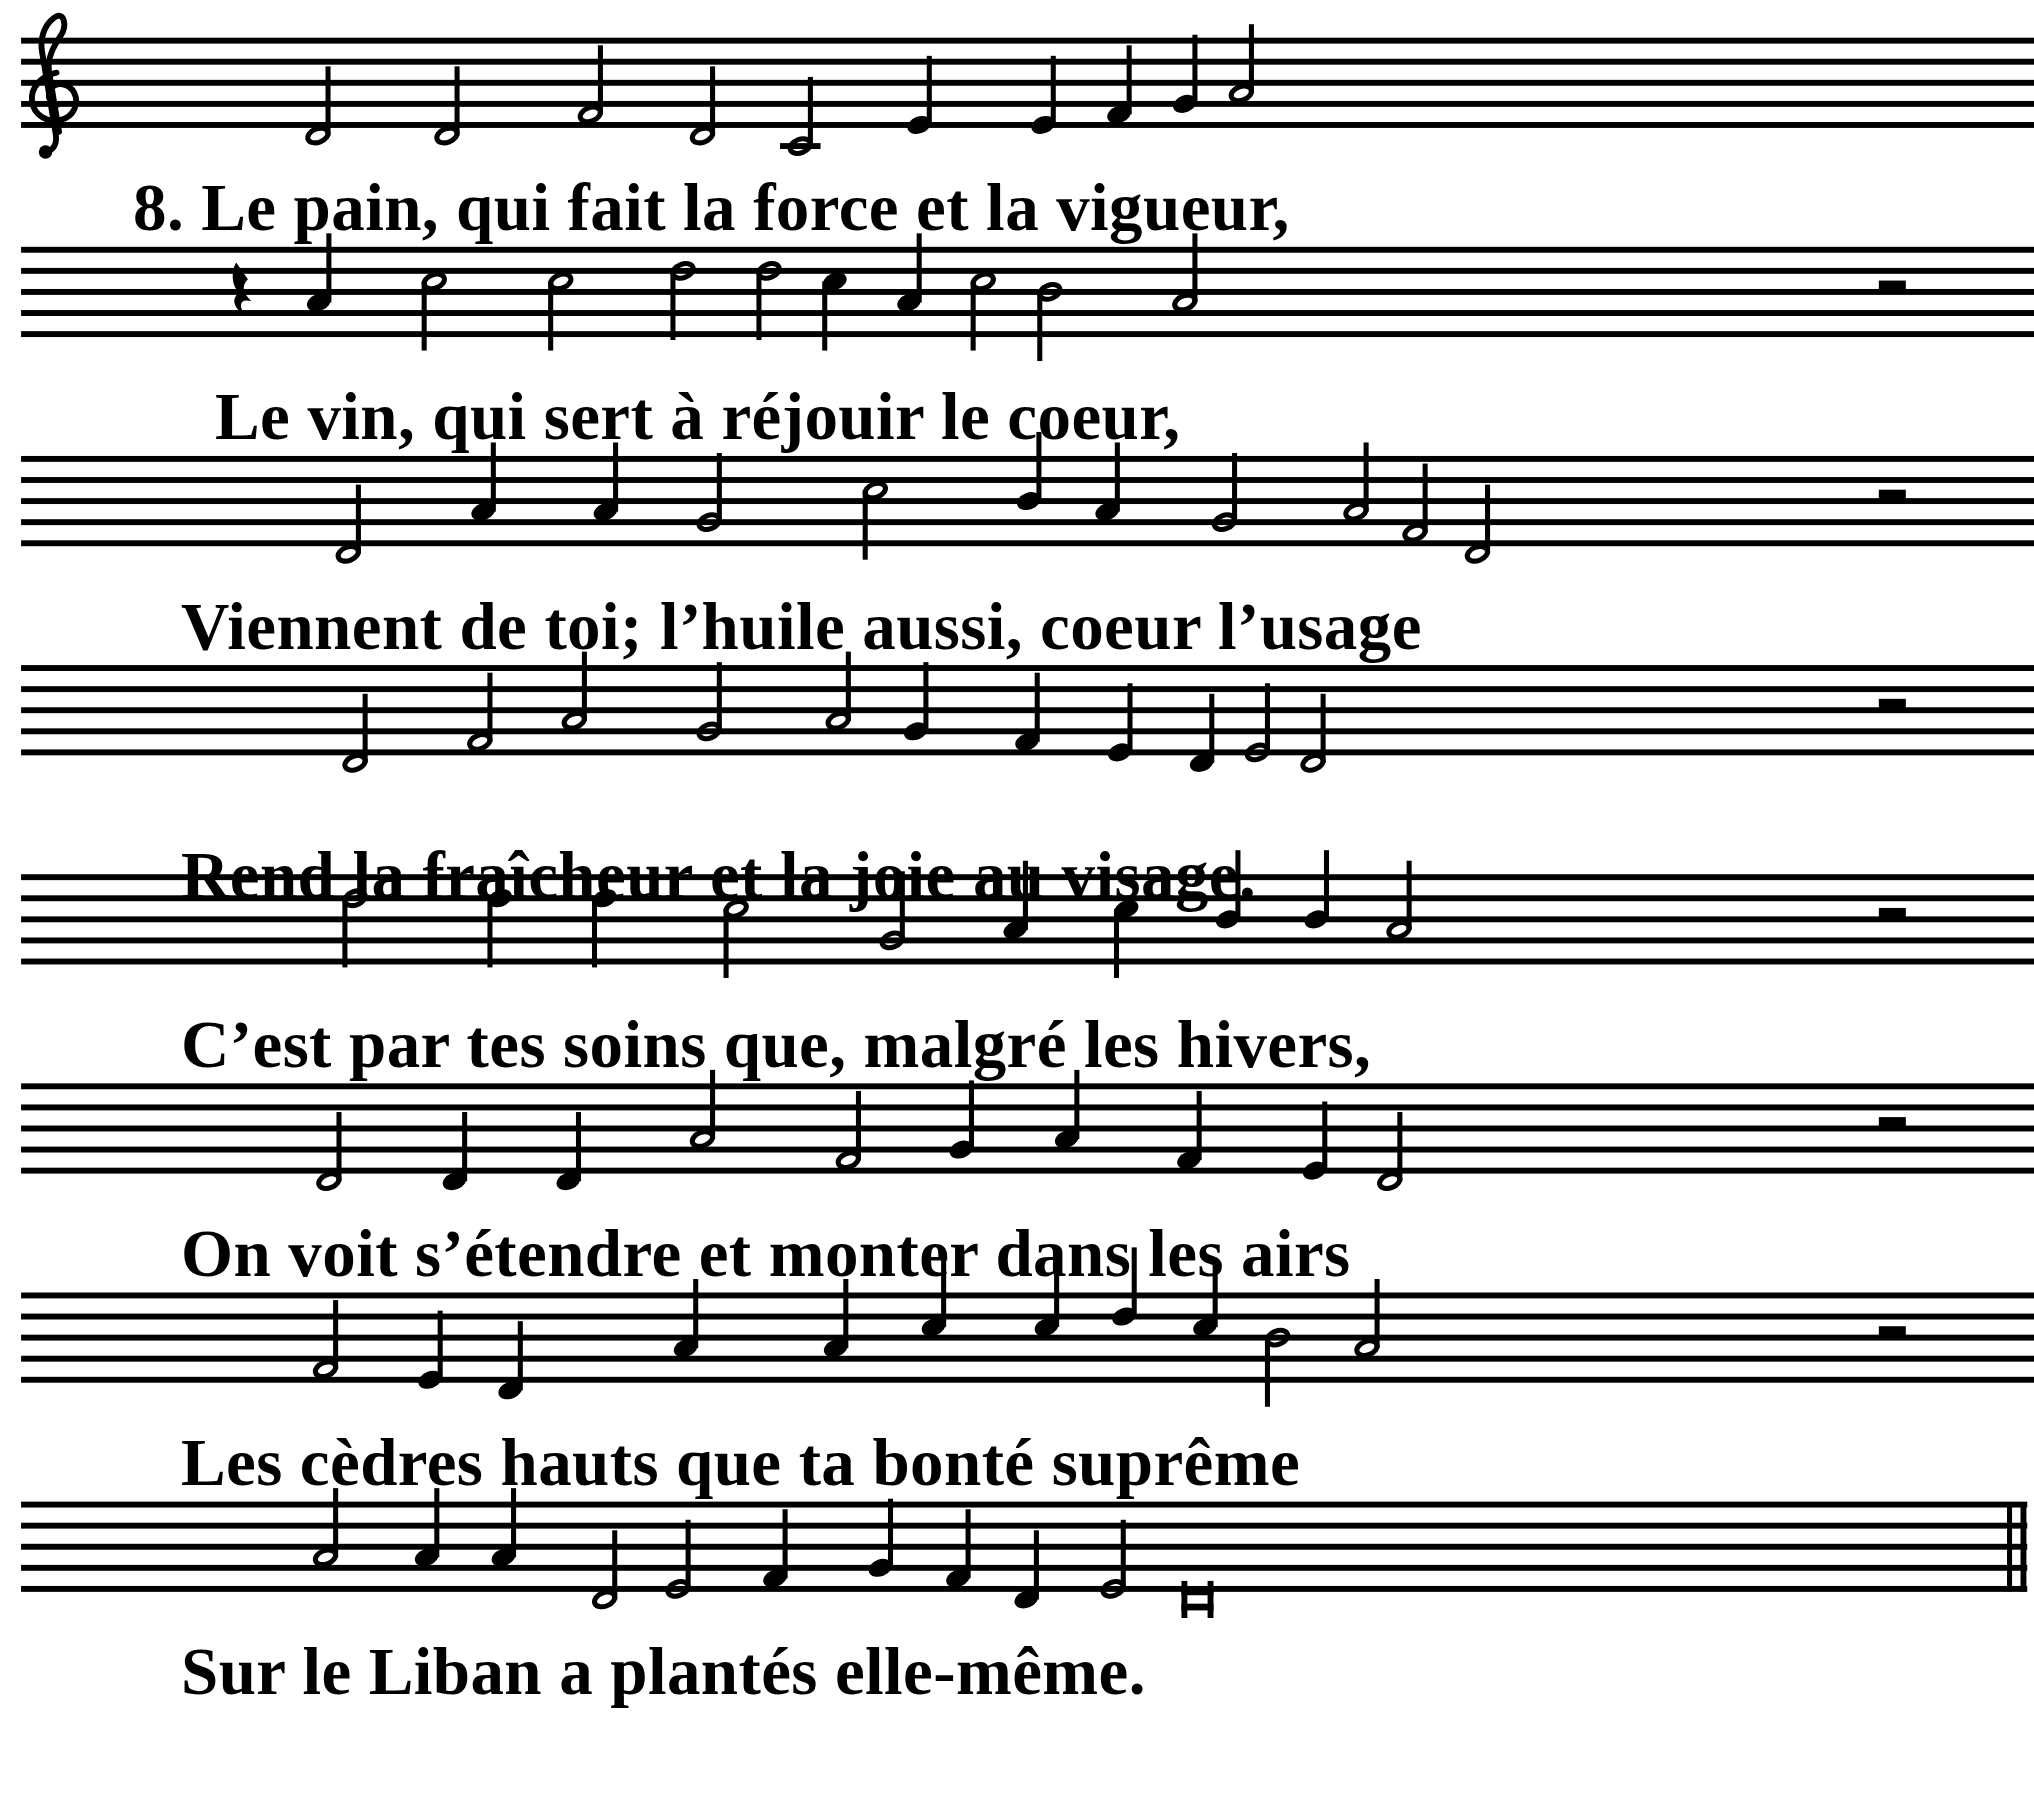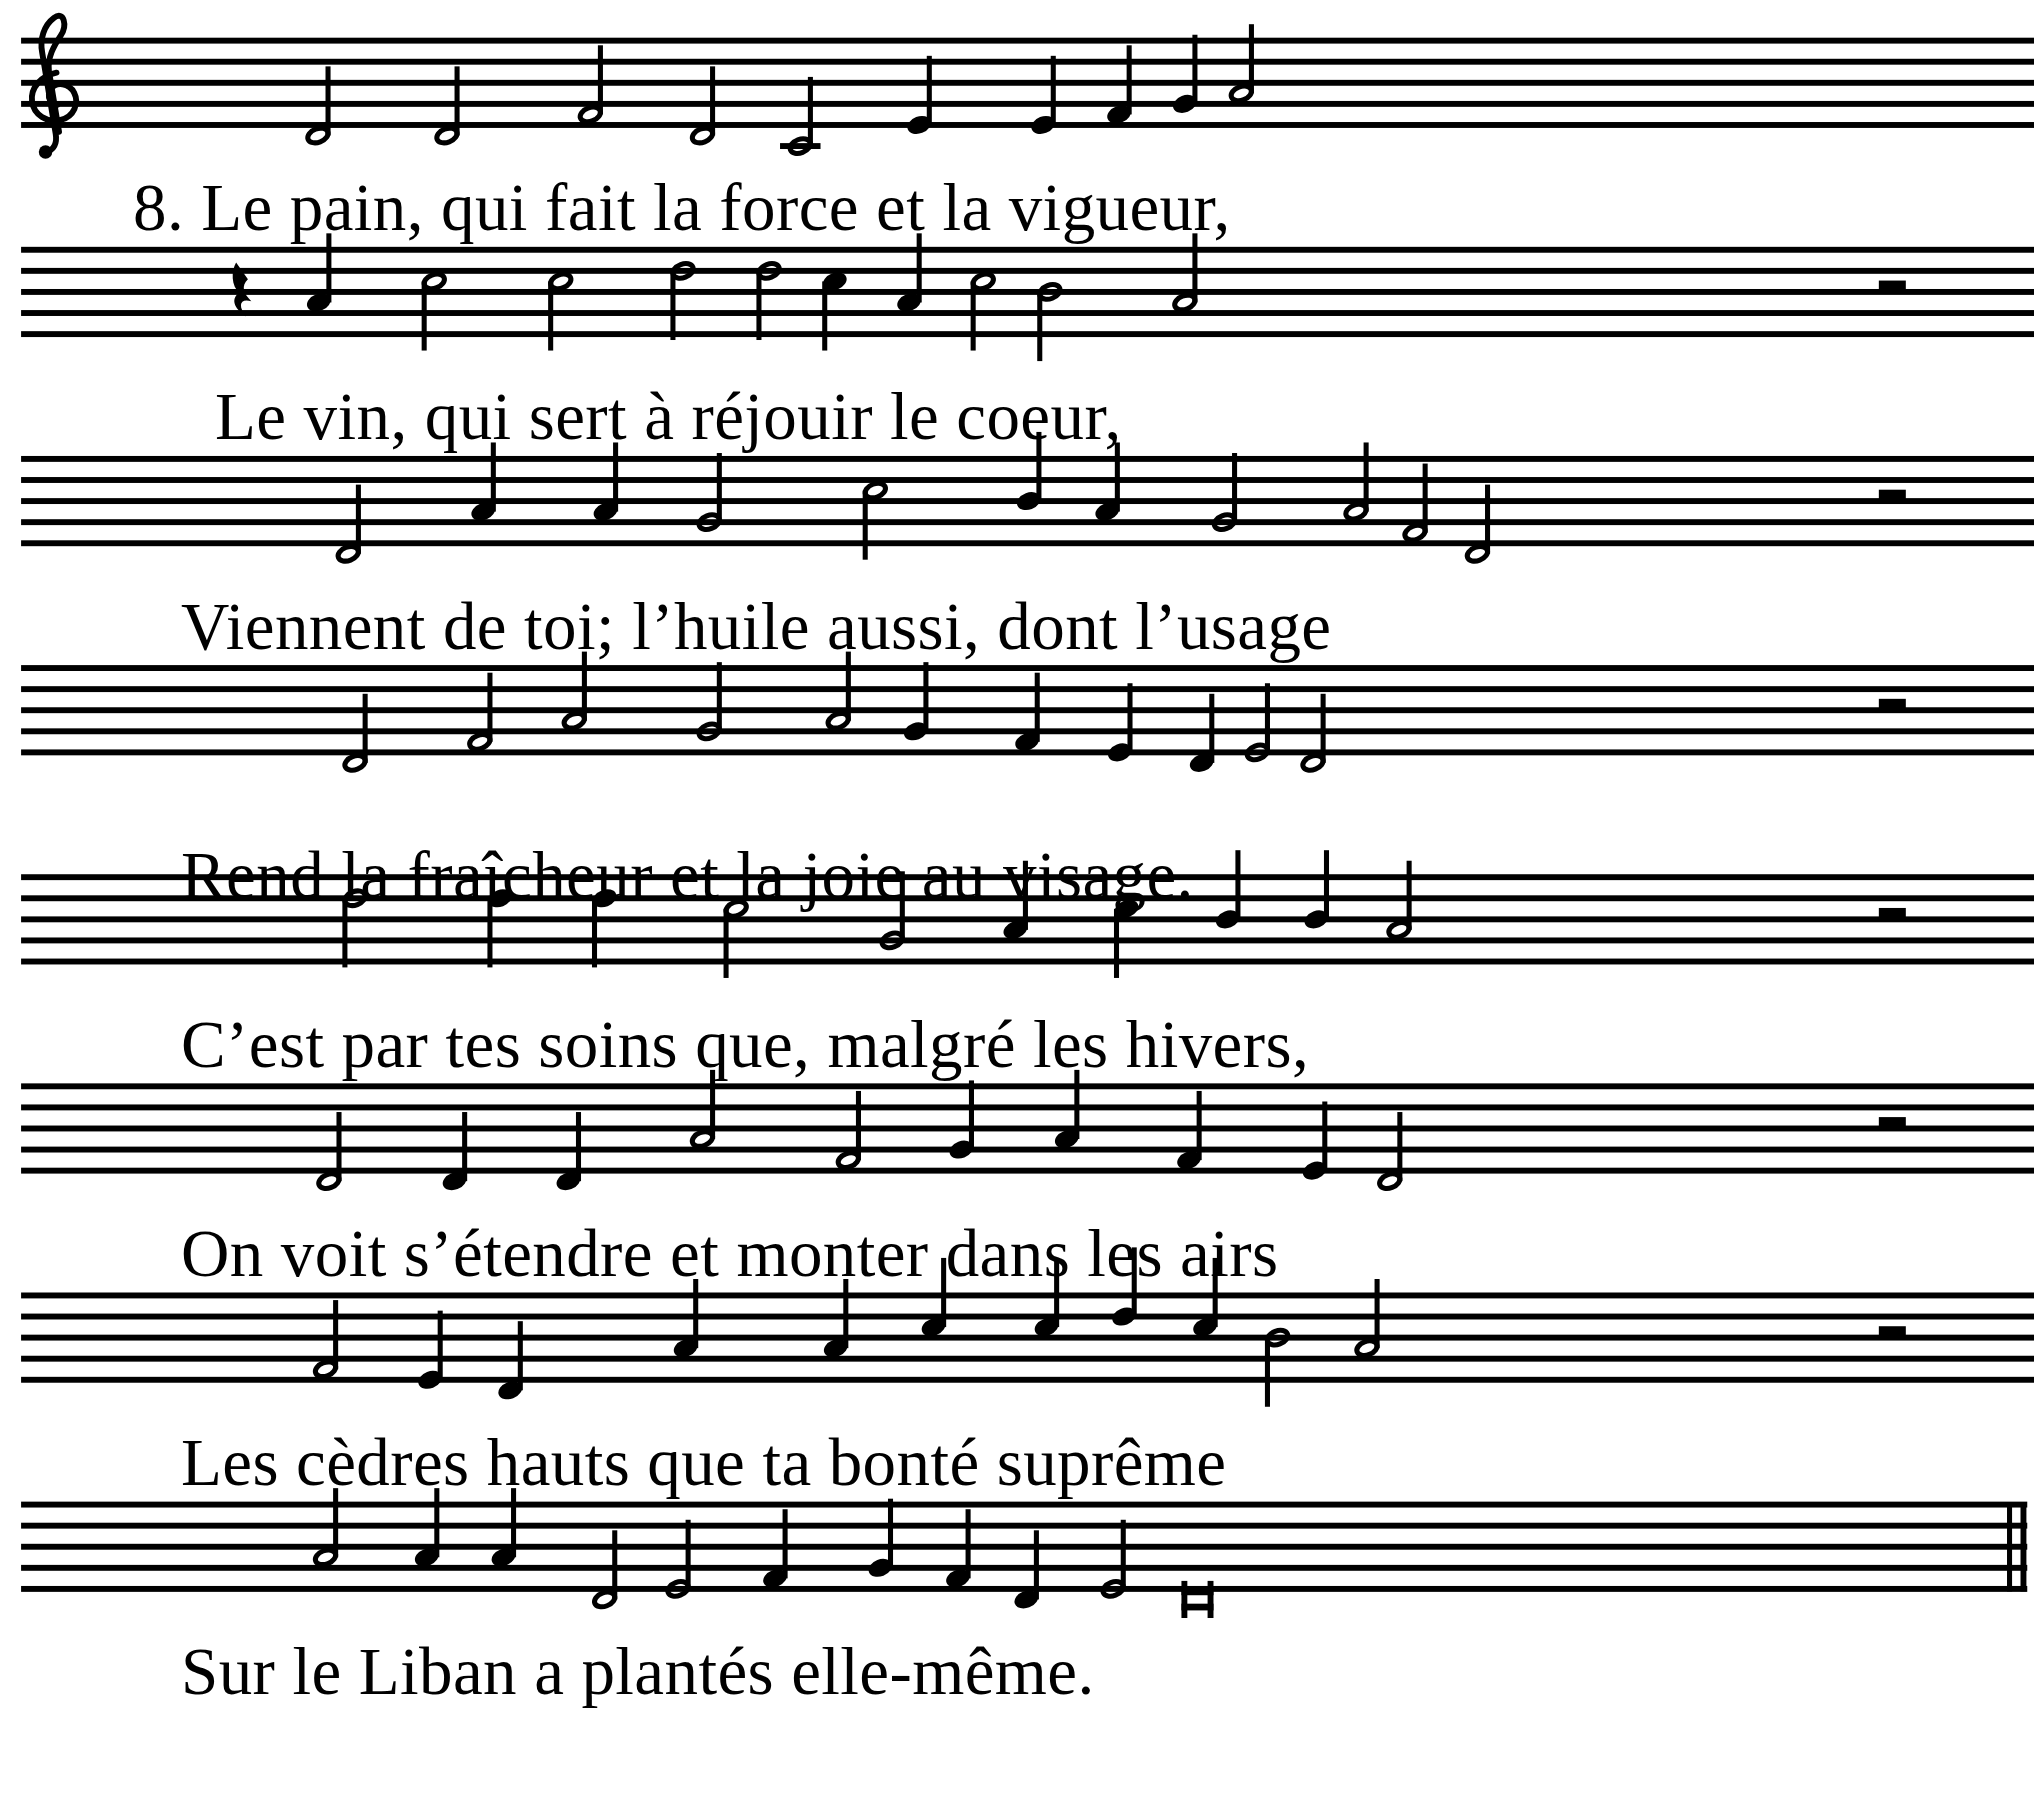--- a/index.html
+++ b/index.html
@@ -1,17 +1,17 @@
 <!DOCTYPE html>
 <html style="font-size:13.5px"><head>
 <meta charset="utf-8">
 <style>
   html,body{margin:0;padding:0;background:#ffffff;}
   .page{position:relative;width:2034px;height:1794px;background:#ffffff;overflow:hidden;
-        font-family:"Liberation Serif","DejaVu Serif",serif;}
+        font-family:"Liberation Serif","DejaVu Serif",serif;font-weight:bold;}
   #score-svg{position:absolute;left:0;top:0;}
   .lyric{position:absolute;white-space:nowrap;color:#000;font-size:67px;line-height:84px;
          letter-spacing:0.4px;font-family:"Liberation Serif","DejaVu Serif",serif;}
 </style>
 </head>
 <body>
 
 <div class="page">
   <svg id="score-svg" width="2034" height="1794" viewBox="0 0 2412 2127">
       <rect x="25" y="44.5" width="2387" height="7" fill="#000000"></rect>
@@ -237,20 +237,20 @@
         <rect x="1401" y="1874.5" width="7" height="44"></rect>
         <rect x="1432" y="1874.5" width="7" height="44"></rect>
         <rect x="1401" y="1883.5" width="38" height="8"></rect>
         <rect x="1401" y="1901.5" width="38" height="8"></rect>
       </g>
       <rect x="2380" y="1781" width="6" height="106" fill="#000000"></rect>
       <rect x="2396" y="1781" width="7" height="106" fill="#000000"></rect>
     </svg>
   <div class="lyric" style="left: 133px; top: 165px;">8. Le pain, qui fait la force et la vigueur,</div>
   <div class="lyric" style="left: 181px; top: 374px; margin-left: 34px;">Le vin, qui sert à réjouir le coeur,</div>
-  <div class="lyric" style="left: 181px; top: 584px;">Viennent de toi; l’huile aussi, dont l’usage</div>
+  <div class="lyric" style="left: 181px; top: 584px;">Viennent de toi; l’huile aussi, coeur l’usage</div>
   <div class="lyric" style="left: 181px; top: 793px; margin-top: 40px;">Rend la fraîcheur et la joie au visage.</div>
   <div class="lyric" style="left: 181px; top: 1002px;">C’est par tes soins que, malgré les hivers,</div>
   <div class="lyric" style="left: 181px; top: 1211px;">On voit s’étendre et monter dans les airs</div>
   <div class="lyric" style="left: 181px; top: 1420px;">Les cèdres hauts que ta bonté suprême</div>
   <div class="lyric" style="left: 181px; top: 1629px;">Sur le Liban a plantés elle-même.</div>
 </div>
 
 
 </body></html>

